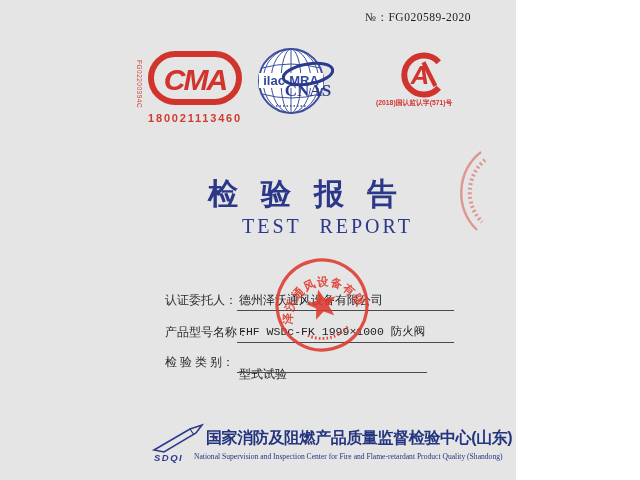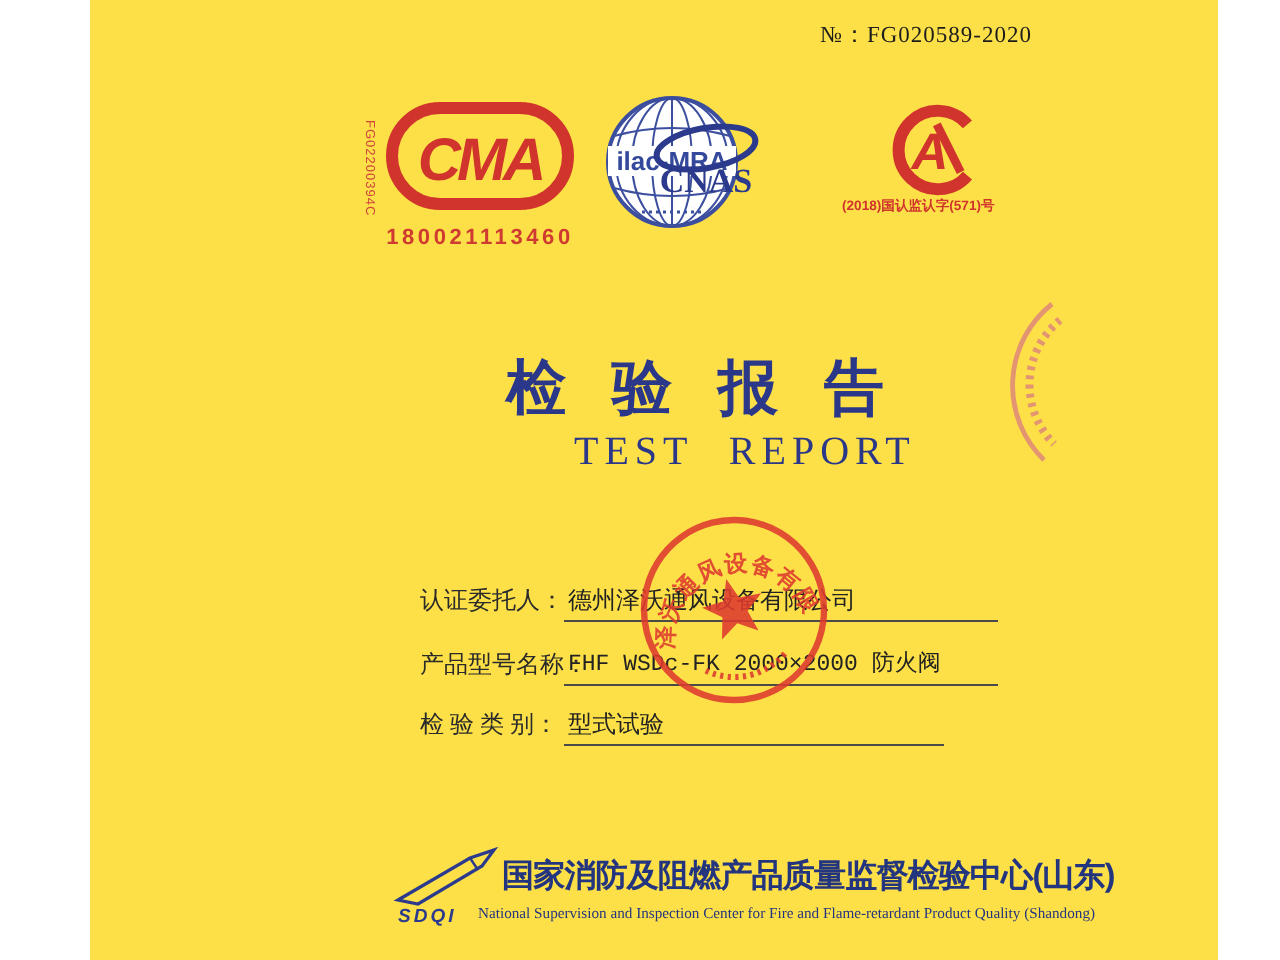--- a/index.html
+++ b/index.html
@@ -1,20 +1,19 @@
 <!DOCTYPE html>
 <html><head>
 <meta charset="utf-8">
 <style>
   * { margin:0; padding:0; box-sizing:border-box; }
   body { background:#ffffff; font-family:"Liberation Serif", serif; }
   .page {
-    position:relative; width:564px; height:480px; background:#fde047;
+    position:relative; width:516px; height:480px; background:#e5e5e5;
     overflow:hidden;
-    margin-left:45px;
   }
   .abs { position:absolute; }
 
   
   .report-no { left:365px; top:10px; font-size:11.5px; color:#1c1c1c; letter-spacing:0.5px; }
 
   
   .vert-cert-no {
     left:131px; top:42px; width:12px; height:84px;
     font-family:"Liberation Sans", sans-serif;
@@ -129,27 +128,27 @@
   <div class="abs title-en">TEST REPORT</div>
 
   <div class="abs row" style="top:292px;">
     <span class="lbl" style="top:0;">认证委托人：</span>
     <span class="val" style="top:0;">德州泽沃通风设备有限公司</span>
   </div>
   <div class="abs uline" style="top:310px; width:217px;"></div>
 
   <div class="abs row" style="top:324px;">
     <span class="lbl" style="top:0; width:74px;">产品型号名称：</span>
-    <span class="val" style="top:0; font-family:'Liberation Mono', monospace; font-size:11.5px;">FHF WSDc-FK 2000×2000 防火阀</span>
+    <span class="val" style="top:0; font-family:'Liberation Mono', monospace; font-size:11.5px;">FHF WSDc-FK 1999×1000 防火阀</span>
   </div>
   <div class="abs uline" style="top:342px; width:217px;"></div>
 
   <div class="abs row" style="top:354px;">
     <span class="lbl" style="top:0;">检 验 类 别：</span>
-    <span class="val" style="top:0;">型式试验</span>
+    <span class="val" style="top:12px;">型式试验</span>
   </div>
   <div class="abs uline" style="top:372px; width:190px;"></div>
 
   <div class="abs stamp">
     <svg width="100" height="104" viewBox="-50 -52 100 104">
       <g transform="rotate(-14)">
         <circle cx="0" cy="0" r="45" fill="none" stroke="#df3a2e" stroke-width="3.2"></circle>
         <path id="stampArc" d="M -34,15 A 34 34 0 1 1 34,15" fill="none"></path>
         <text font-family="Liberation Sans, sans-serif" font-size="11.5" font-weight="bold" fill="#df3a2e" letter-spacing="1">
           <textPath href="#stampArc" startOffset="50%" text-anchor="middle">德州泽沃通风设备有限公司</textPath>

